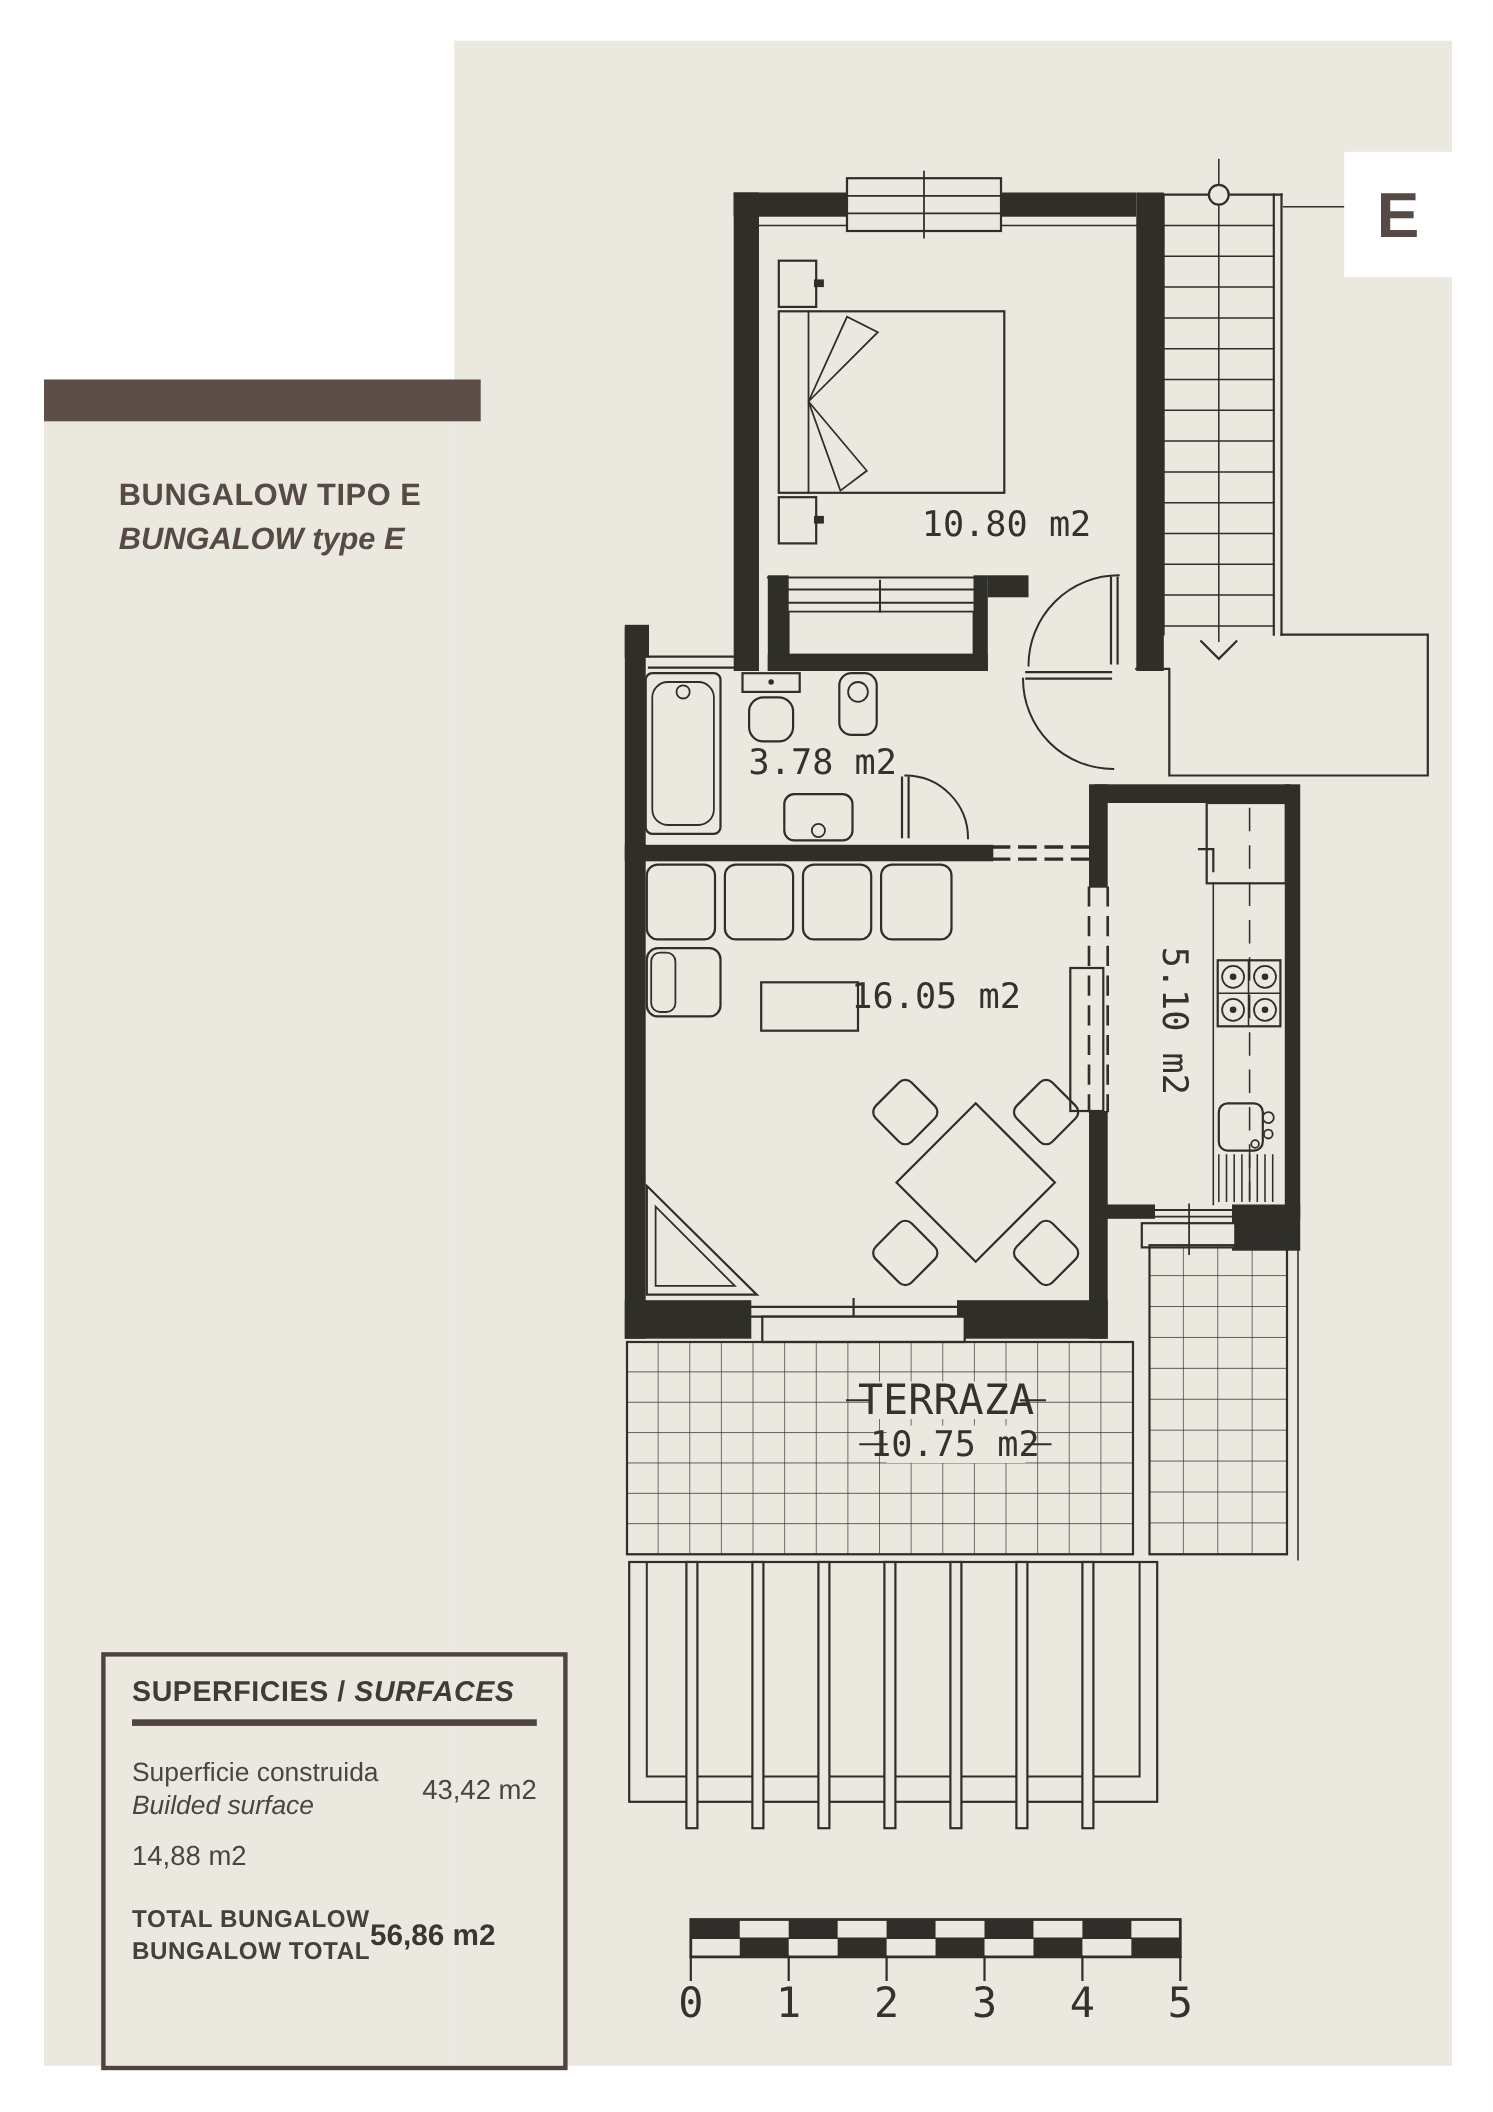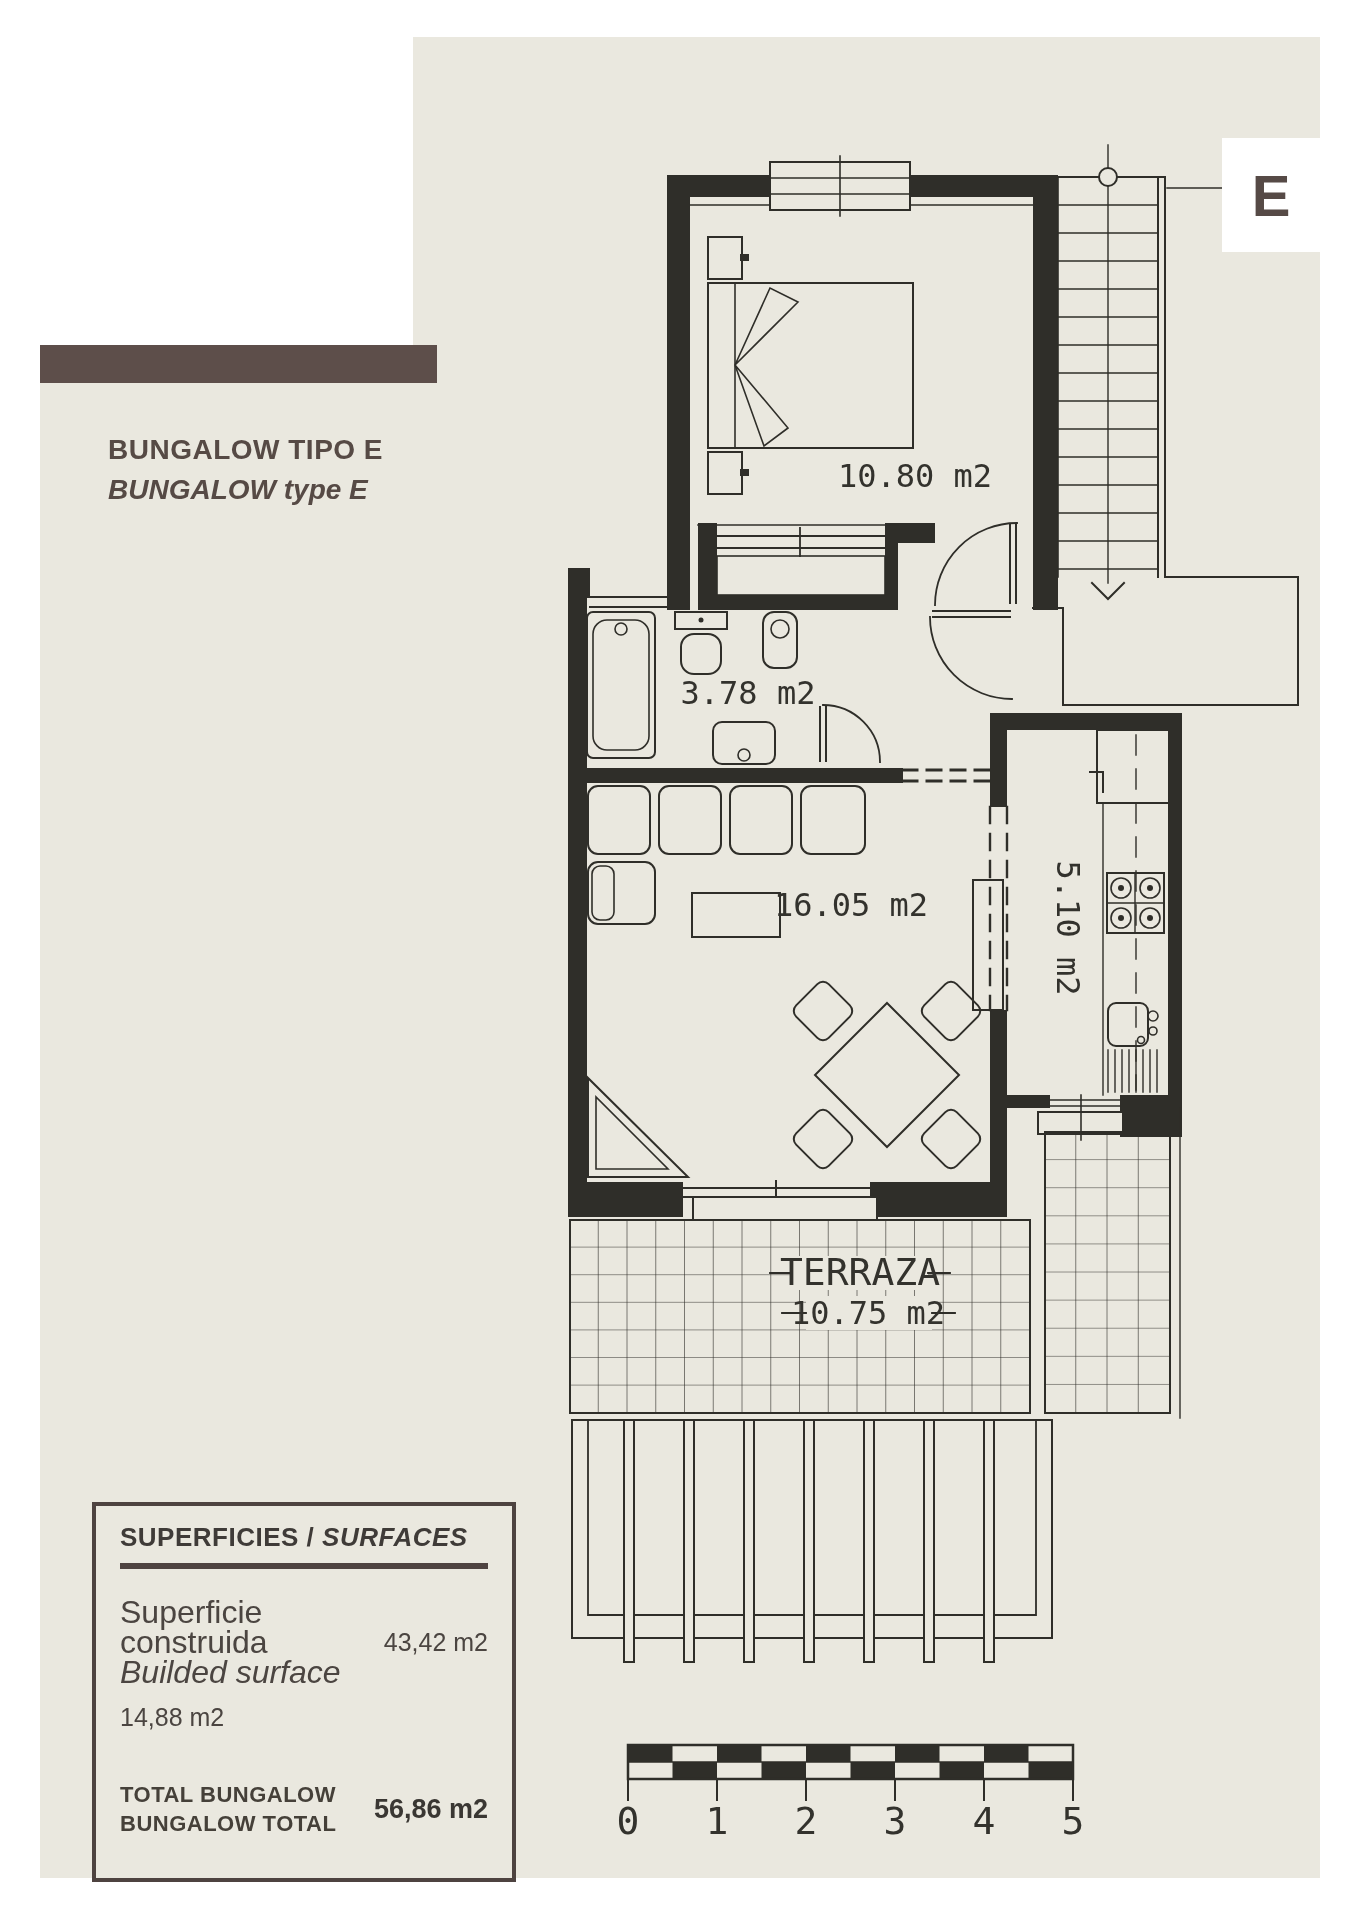--- a/index.html
+++ b/index.html
@@ -16,24 +16,24 @@
   .e-box{left:1222px;top:138px;width:98px;height:114px;background:#ffffff;
          display:flex;align-items:center;justify-content:center;
          font-size:58px;font-weight:bold;color:#564a46;}
   .surf-table{left:92px;top:1502px;width:424px;height:380px;border:4px solid #4e4340;
               box-sizing:border-box;padding:16px 24px 10px 24px;color:#4b4541;}
   .surf-header{font-size:26px;font-weight:bold;letter-spacing:.5px;color:#3f3b38;
                padding-bottom:10px;border-bottom:6px solid #4e4340;}
   .surf-header .it{font-style:italic;}
   .surf-rows{margin-top:28px;}
   .surf-row{display:flex;justify-content:space-between;align-items:center;margin-bottom:16px;}
-  .surf-row .lbl{font-size:32px;line-height:30px;}
+  .surf-row .lbl{font-size:24px;line-height:30px;}
   .surf-row .lbl .en{font-style:italic;}
   .surf-row .val{font-size:25px;white-space:nowrap;}
-  .surf-total{display:flex;justify-content:space-between;align-items:center;margin-top:48px;}
+  .surf-total{display:flex;align-items:center;margin-top:28px;}
   .surf-total .lbl{font-size:22px;font-weight:bold;line-height:29px;letter-spacing:.5px;color:#454039;}
   .surf-total .val{font-size:27px;font-weight:bold;color:#3a3733;}
   text{font-family:"DejaVu Sans Mono", monospace;}
 </style>
 </head>
 <body>
 
 <div id="stage">
 
 <svg id="plan-svg" width="1357" height="1920" viewBox="0 0 1357 1920">

